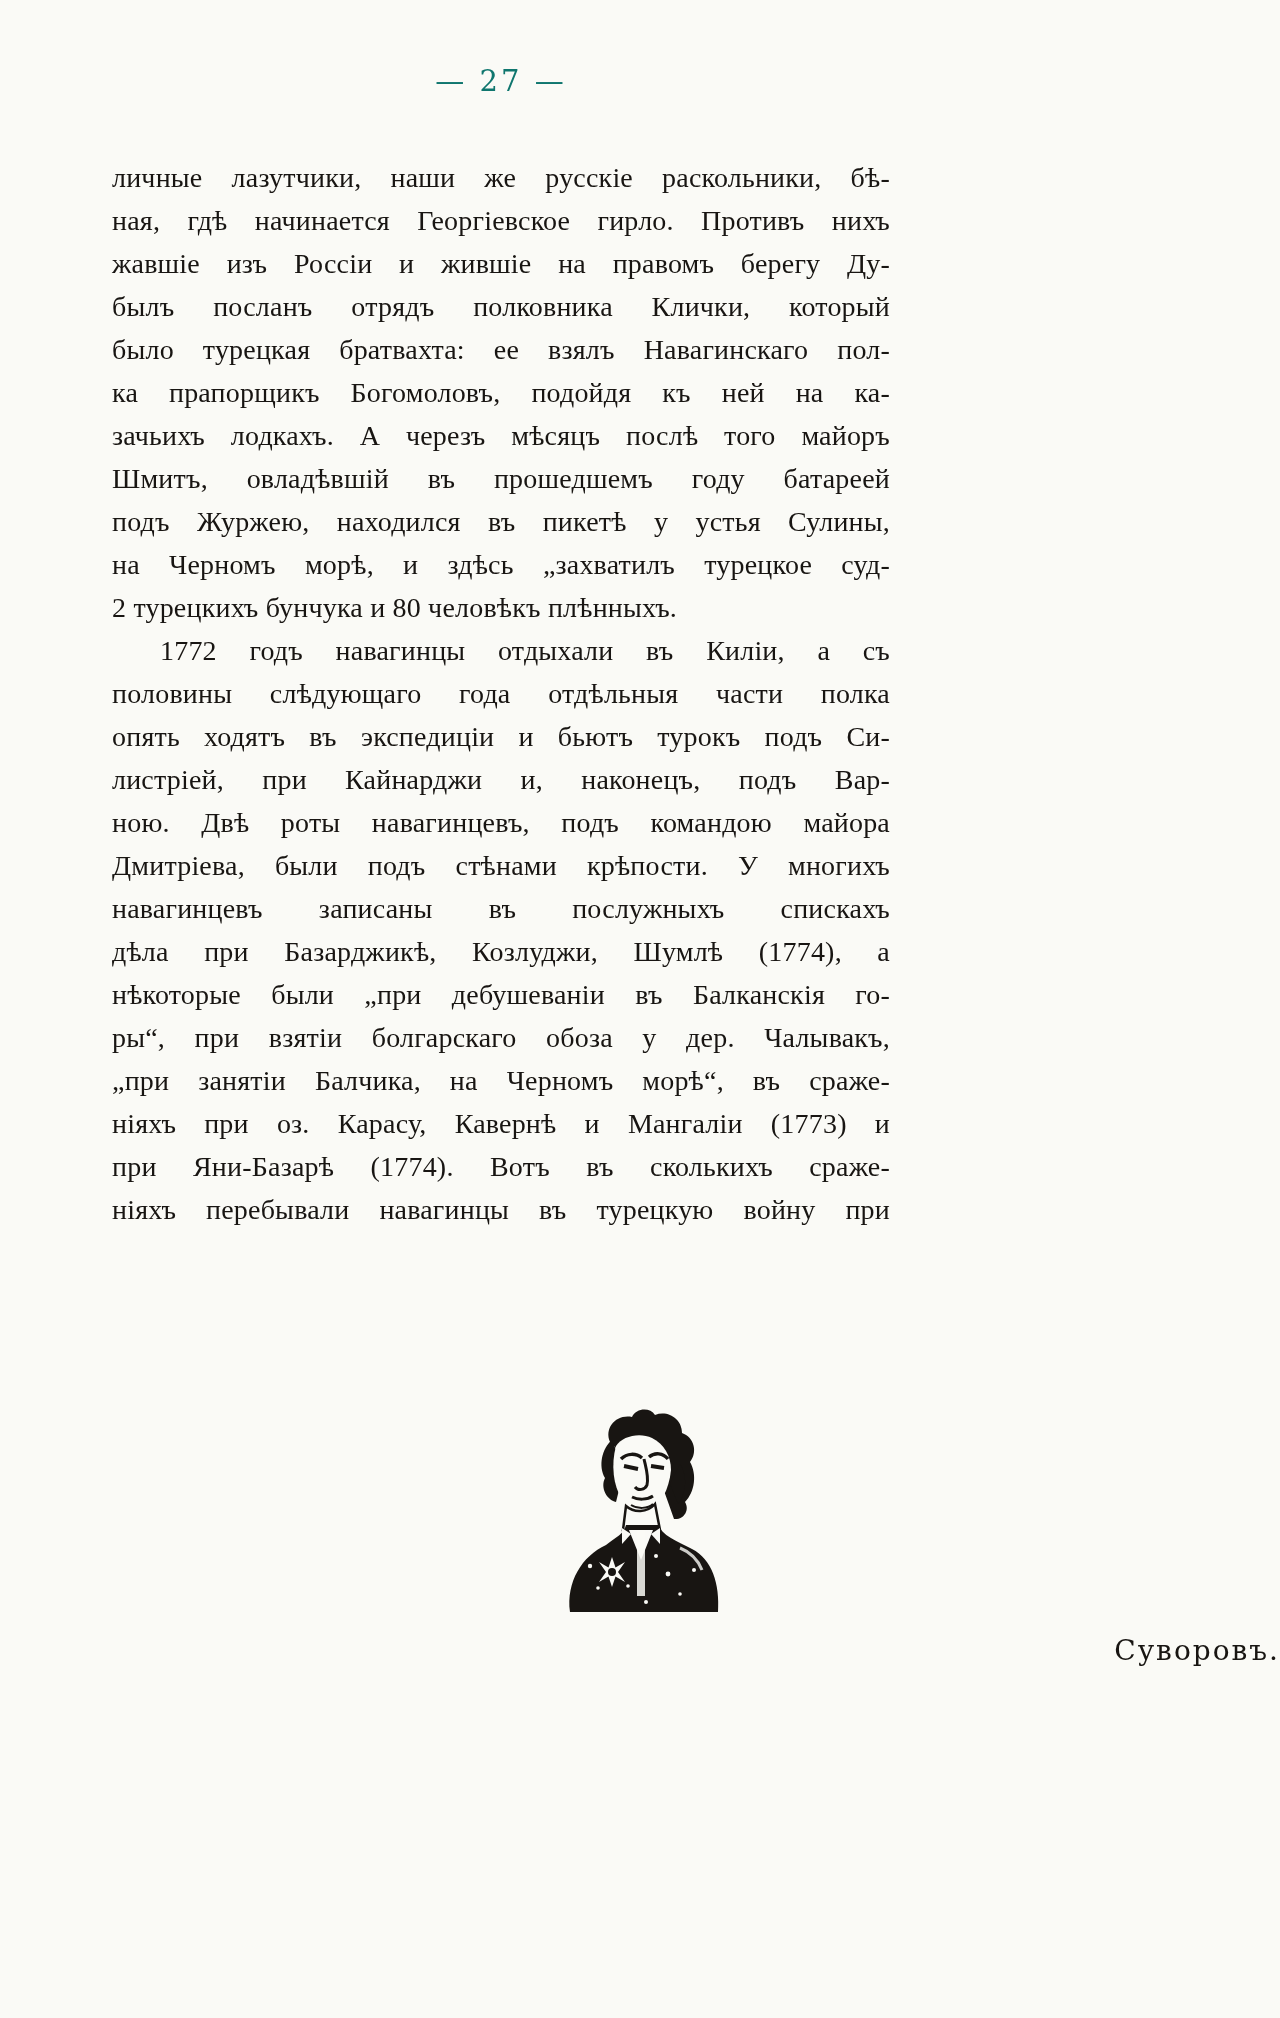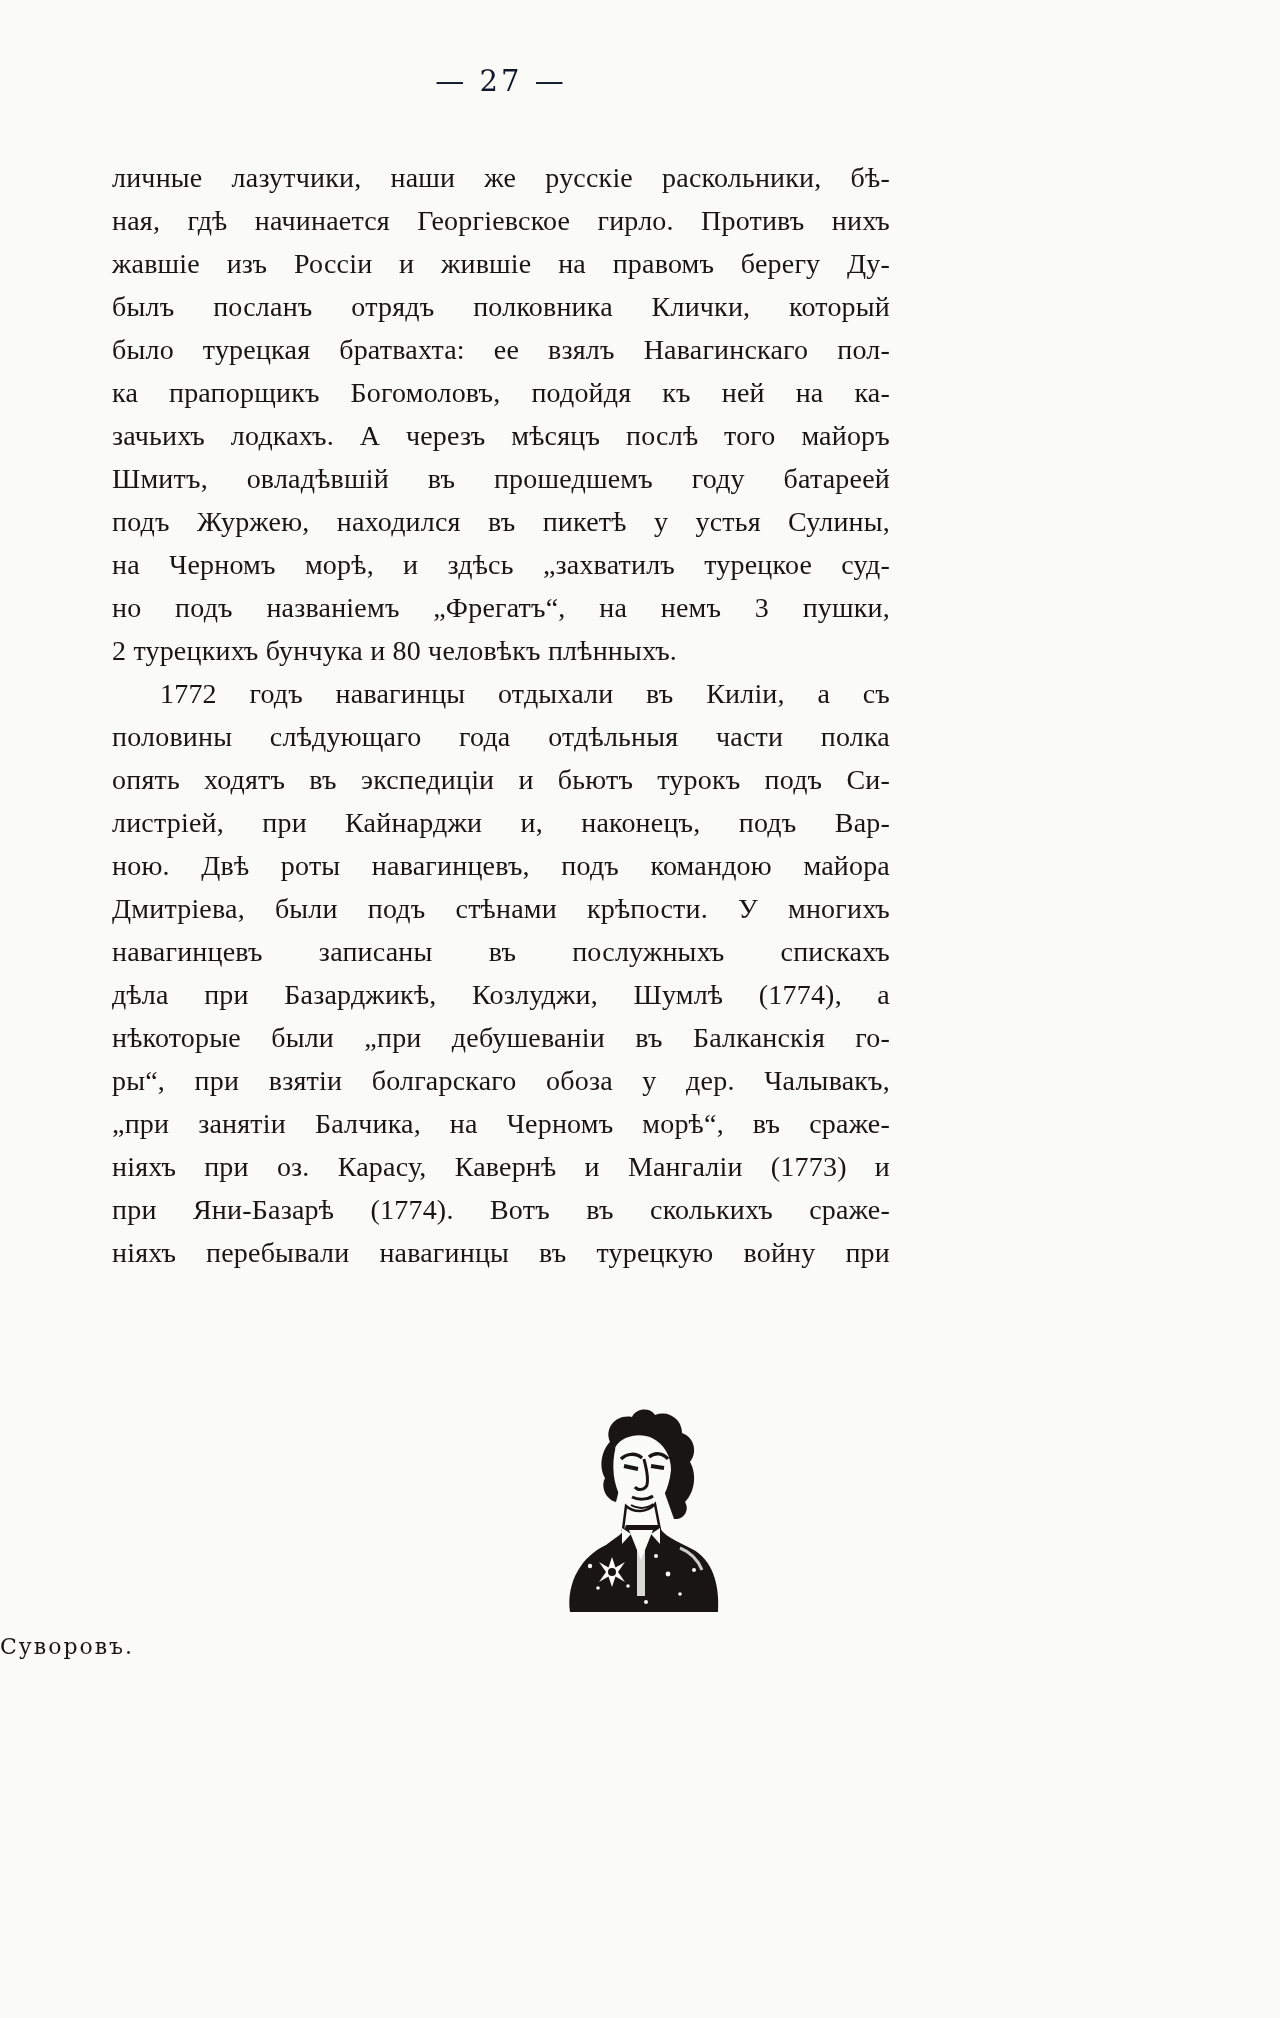--- a/index.html
+++ b/index.html
@@ -12,21 +12,21 @@
     position:relative;
     width:1280px; height:2018px;
     background:#fafaf6;
     color:#181512;
     overflow:hidden;
   }
   .pageno {
     position:absolute; top:64px; left:112px; width:778px;
     text-align:center;
     font-size:29px; letter-spacing:3px;
-    color:#0f172a;
+    color:#0f766e;
   }
   .text-body {
     position:absolute; top:156px; left:112px; width:778px;
     font-size:28px; line-height:43px;
     letter-spacing:0.2px;
     font-family:Liberation Serif, serif;
   }
   .paragraph { margin:0; }
   
   .paragraph:nth-child(3) { margin-top:366px; }
@@ -37,22 +37,22 @@
   }
   .line.no-stretch { text-align-last:left; }
   .line.indent { text-indent:48px; }
   .figure {
     position:absolute; top:1406px; left:552px;
     width:172px; height:206px;
   }
   .figure svg { display:block; width:172px; height:206px; }
   .caption {
     position:absolute; top:1634px; left:0; width:1280px;
-    text-align:left;
-    font-size:22px; letter-spacing:2px;
+    text-align:right;
+    font-size:28px; letter-spacing:2px;
     color:#181512;
   }
 </style>
 </head>
 <body>
 
 <div class="page">
 
   <div class="pageno">— 27 —</div>
 
@@ -61,21 +61,20 @@
         <div class="line">личные лазутчики, наши же русскіе раскольники, бѣ-</div>
         <div class="line">ная, гдѣ начинается Георгіевское гирло. Противъ нихъ</div>
         <div class="line">жавшіе изъ Россіи и жившіе на правомъ берегу Ду-</div>
         <div class="line">былъ посланъ отрядъ полковника Клички, который</div>
         <div class="line">было турецкая братвахта: ее взялъ Навагинскаго пол-</div>
         <div class="line">ка прапорщикъ Богомоловъ, подойдя къ ней на ка-</div>
         <div class="line">зачьихъ лодкахъ. А черезъ мѣсяцъ послѣ того майоръ</div>
         <div class="line">Шмитъ, овладѣвшій въ прошедшемъ году батареей</div>
         <div class="line">подъ Журжею, находился въ пикетѣ у устья Сулины,</div>
         <div class="line">на Черномъ морѣ, и здѣсь „захватилъ турецкое суд-</div>
-        <div class="line">но подъ названіемъ „Фрегатъ“, на немъ 3 пушки,</div>
         <div class="line no-stretch">2 турецкихъ бунчука и 80 человѣкъ плѣнныхъ.</div>
       </div>
       <div class="paragraph">
         <div class="line indent">1772 годъ навагинцы отдыхали въ Киліи, а съ</div>
         <div class="line">половины слѣдующаго года отдѣльныя части полка</div>
         <div class="line">опять ходятъ въ экспедиціи и бьютъ турокъ подъ Си-</div>
         <div class="line">листріей, при Кайнарджи и, наконецъ, подъ Вар-</div>
         <div class="line">ною. Двѣ роты навагинцевъ, подъ командою майора</div>
         <div class="line">Дмитріева, были подъ стѣнами крѣпости. У многихъ</div>
         <div class="line">навагинцевъ записаны въ послужныхъ спискахъ</div>

